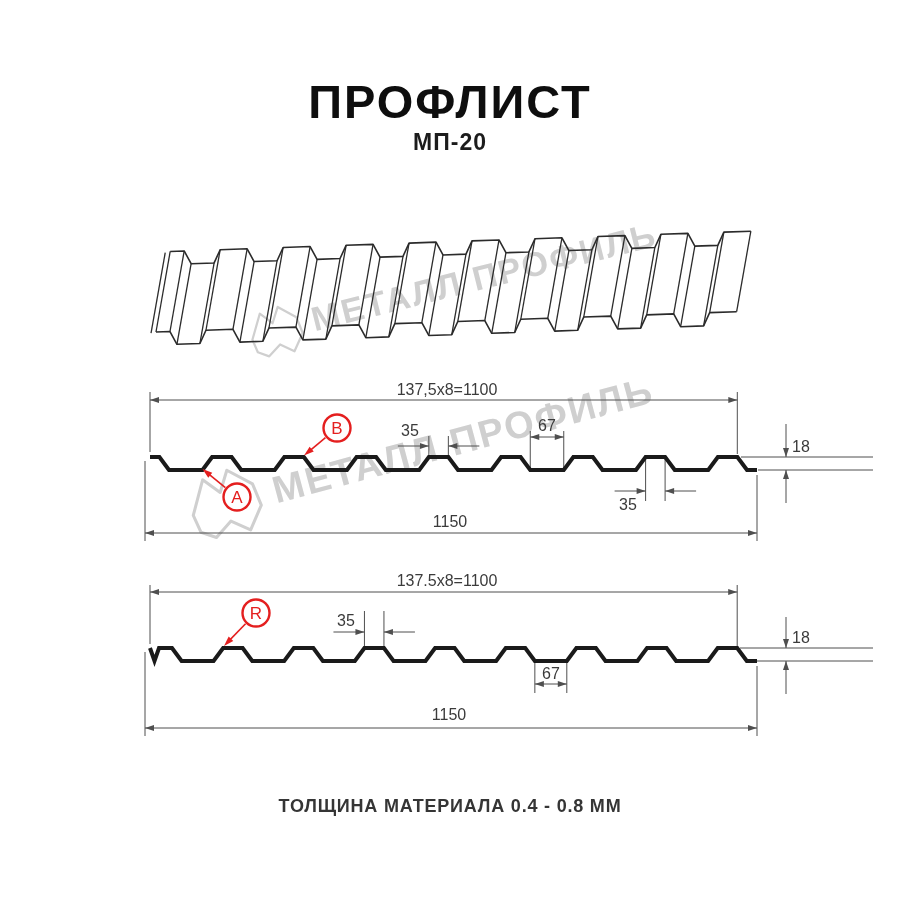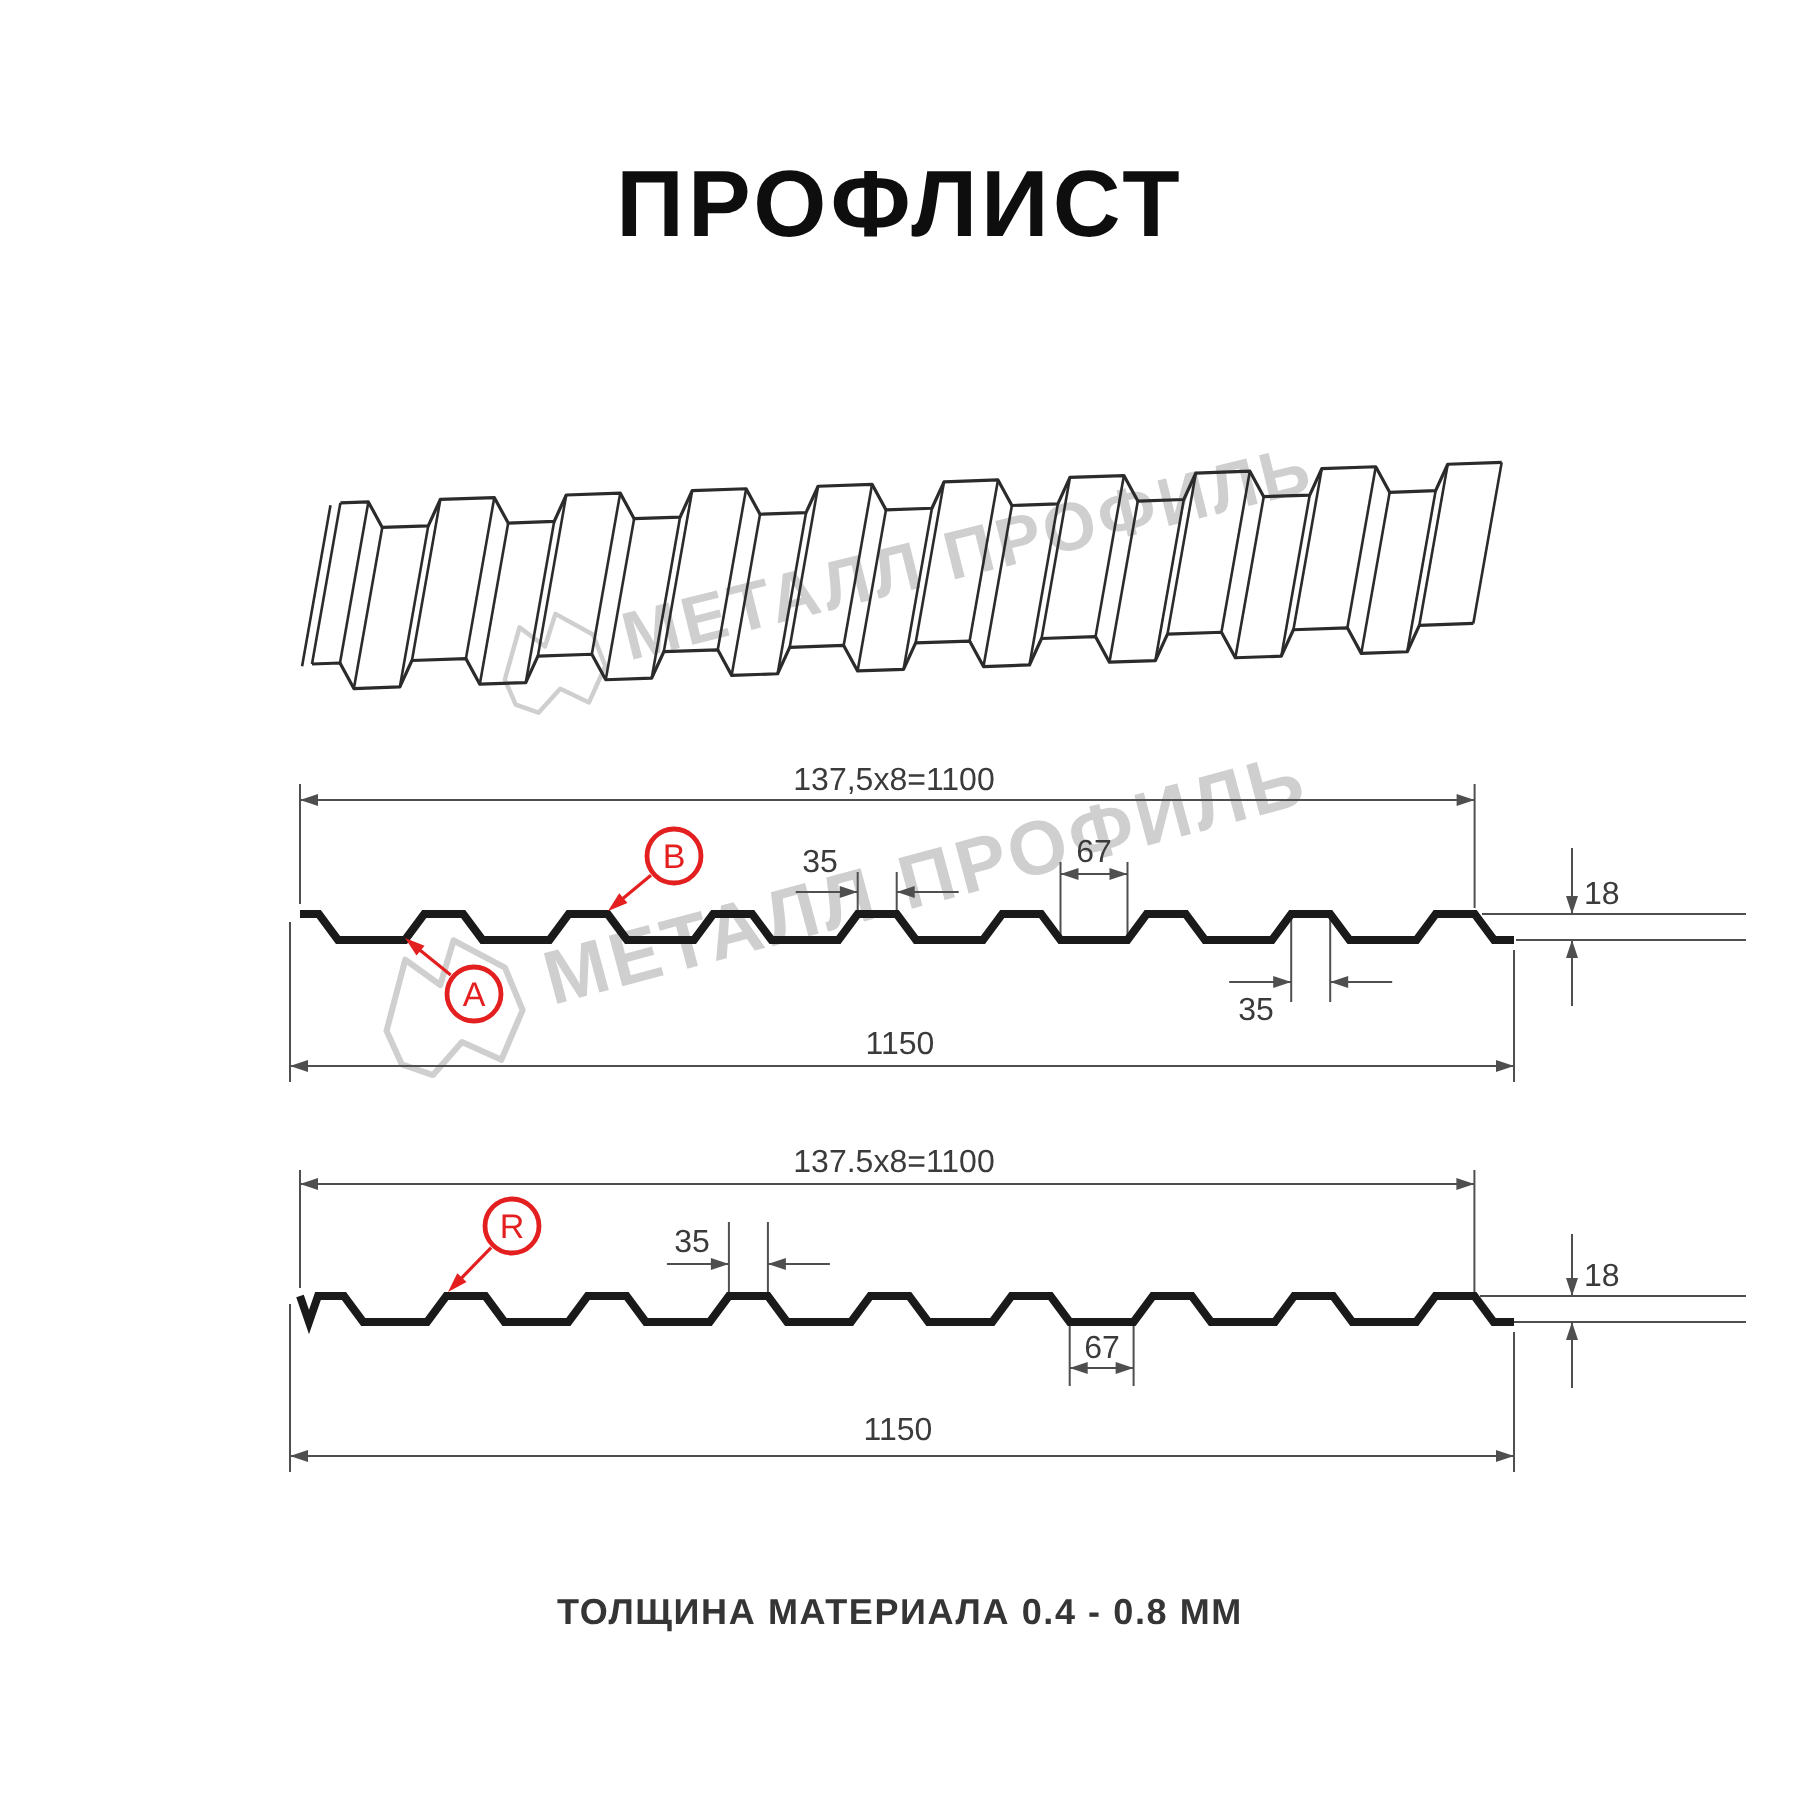--- a/index.html
+++ b/index.html
@@ -21,20 +21,21 @@
   .overlay{position:absolute;left:0;top:0;width:900px;height:900px;z-index:2;}
   text.dim{font-family:"Liberation Sans","DejaVu Sans",sans-serif;font-size:16px;fill:#3b3b3b;}
   text.callout{font-family:"Liberation Sans","DejaVu Sans",sans-serif;font-size:17px;}
 </style>
 </head>
 <body>
 
 <div class="page">
 
   <div class="title">ПРОФЛИСТ</div>
+  <div class="subtitle">МП-20</div>
 
   <div class="wm wm1">
     <svg viewBox="0 0 100 92">
       <path d="M6,50 L30,8 L48,30 L64,4 L92,30 L96,60 L74,88 L52,70 L28,86 L10,74 Z" fill="none" stroke="#cfcfcf" stroke-width="4" stroke-linejoin="round"></path>
     </svg>
     <span class="wmtext">МЕТАЛЛ ПРОФИЛЬ</span>
   </div>
 
   <div class="wm wm2">
     <svg viewBox="0 0 100 92">

